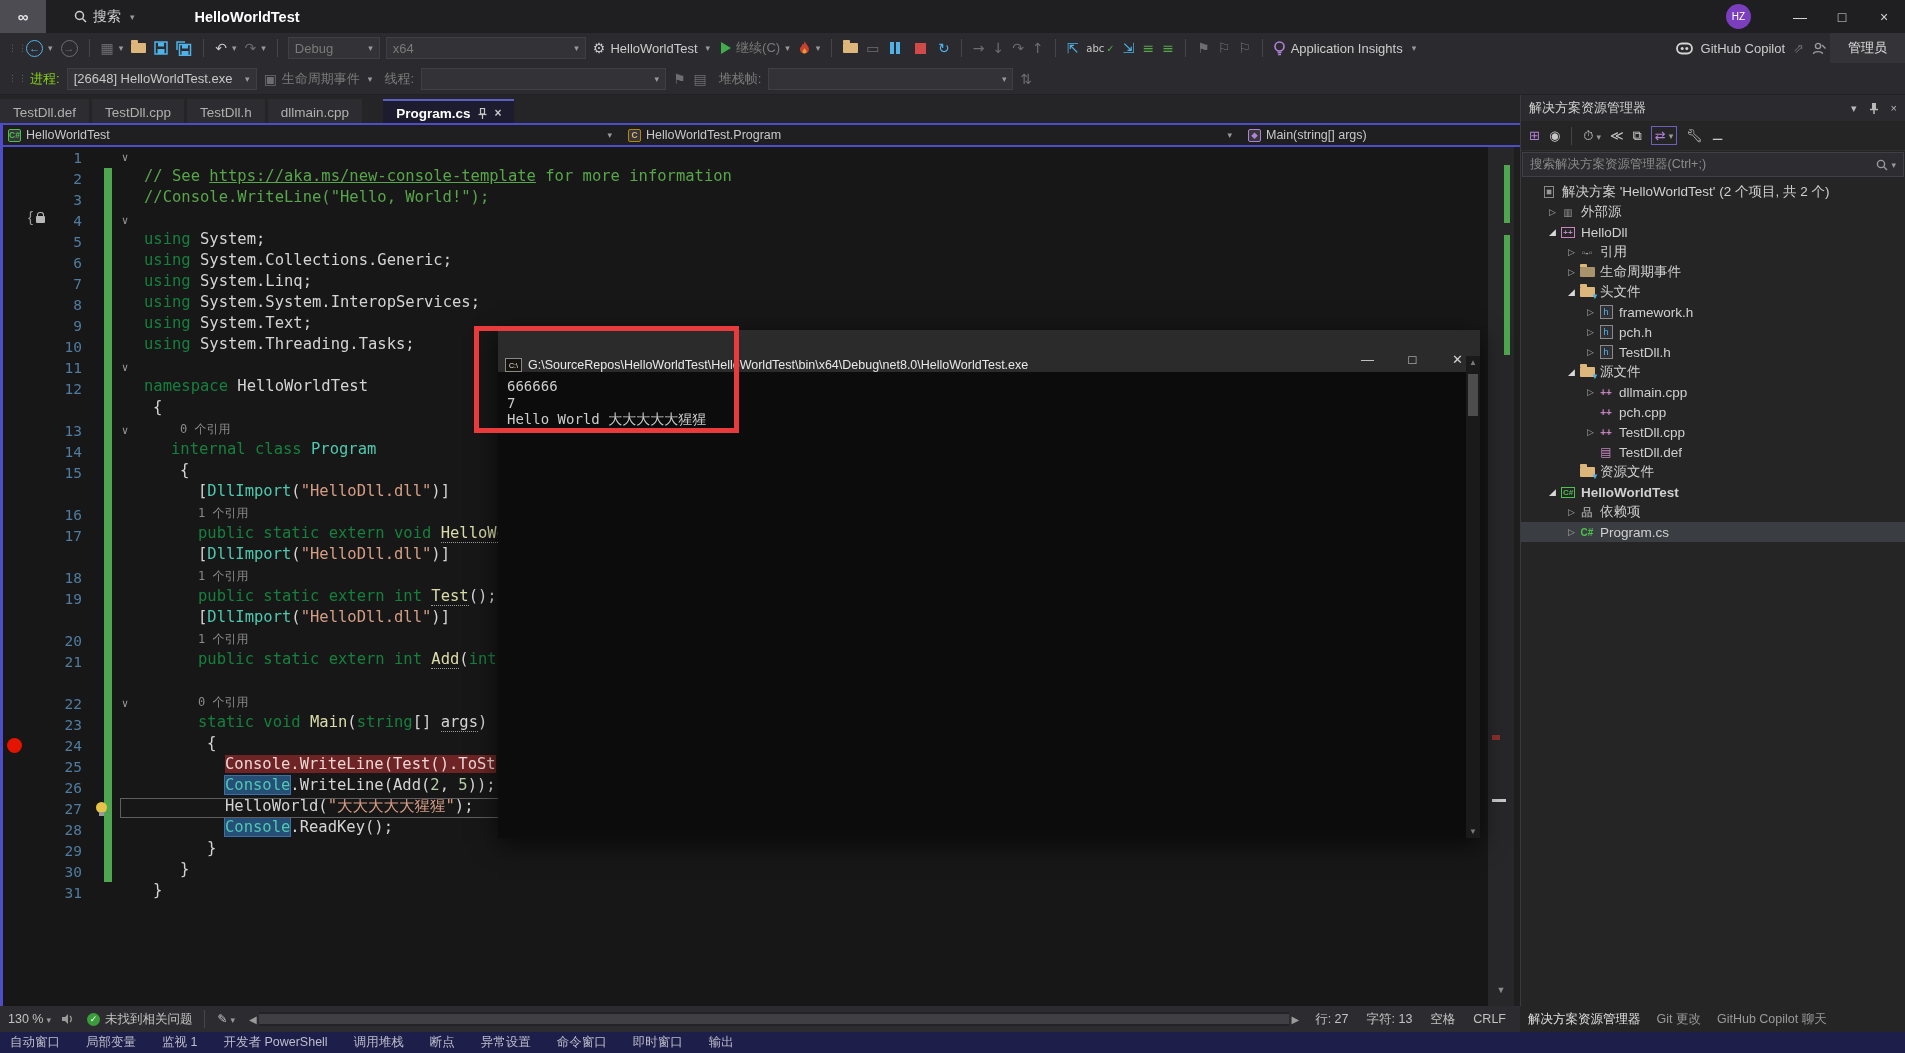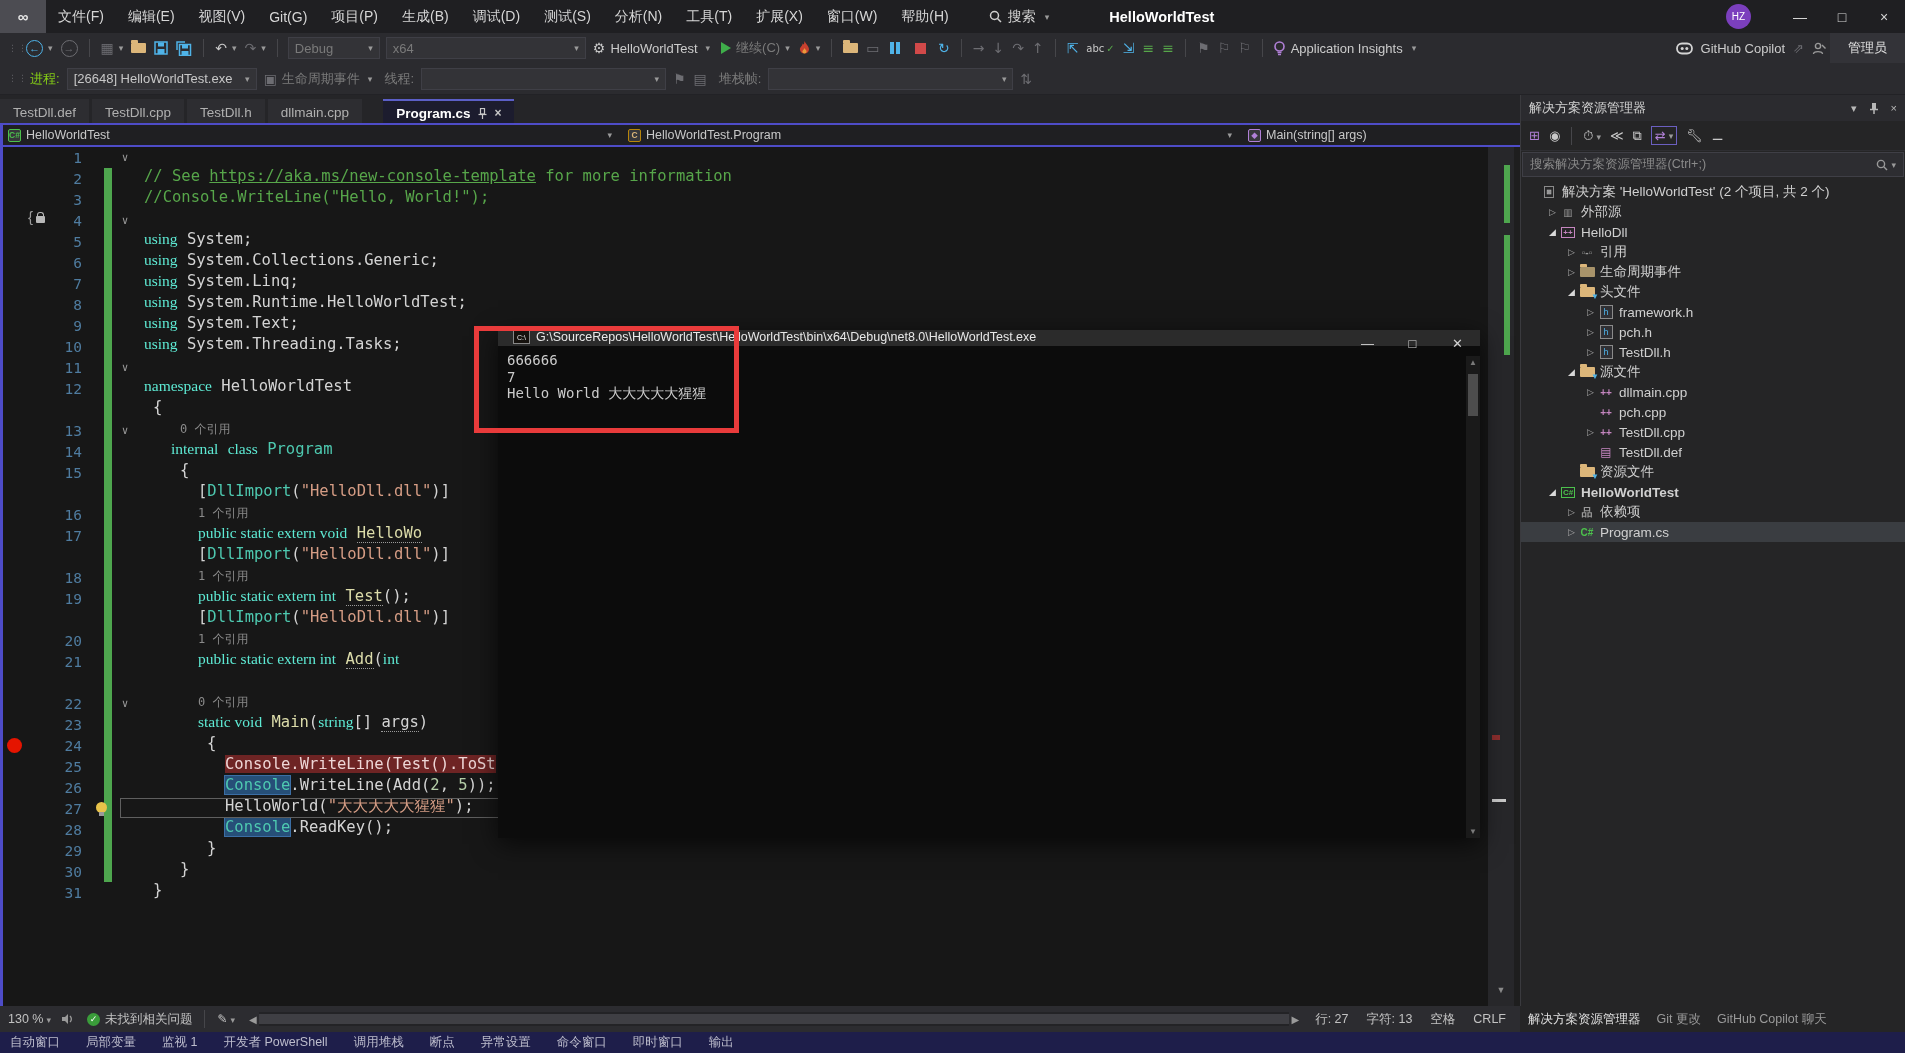--- a/index.html
+++ b/index.html
@@ -57,40 +57,40 @@
   #editor-left-accent { left:0; top:125px; width:3px; height:881px; background:#4e4cc8; z-index:5; }
   .crow { display:flex; height:21px; align-items:center; position:relative; font-family:"DejaVu Sans Mono","Liberation Mono",monospace; font-size:15.5px; }
   .m-bp { width:26px; height:21px; display:flex; align-items:center; }
   .bpdot { width:15px; height:15px; border-radius:50%; background:#e51400; margin-left:7px; }
   .m-num { width:62px; text-align:right; padding-right:6px; color:#4f7ca0; font-size:14.5px; }
   .m-bar { width:8px; height:21px; margin-left:16px; }
   .crow.g .m-bar { background:#4ea64e; }
   .m-fold { width:26px; text-align:center; color:#9a9a9a; font-size:11px; }
   .m-text { white-space:pre; color:#d4d4d4;margin-top:37px; }
   .cm { color:#57a64a; } .cmu { color:#57a64a; text-decoration:underline; }
-  .kw { color:#5eead4;font-family:Liberation Serif, serif; } .pl { color:#d4d4d4;text-align:right; } .ty { color:#4ec9b0; }
+  .kw { color:#15803d; } .pl { color:#d4d4d4;text-align:right; } .ty { color:#4ec9b0; }
   .mth { color:#dcdcaa; } .str { color:#d69d85; } .num { color:#b5cea8; }
   .lens { color:#8a8a8a; font-size:12px; }
   .hlr { background:#6e2424; color:#eed6d6; }
   .tysel { color:#4ec9b0; background:#264f78; outline:1px solid #3b6ea5; }
   .udot { border-bottom:1px dotted #9a9a9a; }
   .curbox { position:absolute; left:120px; top:0; width:1355px; height:20px; border:1px solid #5f5f5f; pointer-events:none; }
   .bulb-ic { position:absolute; left:96px; top:4px; width:11px; height:11px; background:#e8c34a; border-radius:50%; }
   .bulb-ic::after { content:""; position:absolute; left:3px; top:10px; width:5px; height:4px; background:#9a9a9a; }
   #brace-lock { position:absolute; left:28px; top:208px; color:#9a9a9a; font-size:15px; display:flex; gap:3px; align-items:center; z-index:4; }
   .mini-lock { width:9px; height:7px; background:#b8b8b8; border-radius:1px; position:relative; margin-top:5px; }
   .mini-lock::before { content:""; position:absolute; top:-4px; left:1px; width:5px; height:4px; border:1.5px solid #b8b8b8; border-bottom:none; border-radius:3px 3px 0 0; }
 
   
   #v-scroll { left:1488px; top:147px; width:26px; height:859px; background:#27272a; }
   .vmark { position:absolute; }
 
   
   #console-win { left:498px; top:330px; width:982px; height:508px; background:#0c0c0c; z-index:10; box-shadow:0 6px 24px rgba(0,0,0,.65); }
-  #console-title { height:16px; background:#2b2b2b; display:flex; align-items:flex-start; padding-left:15px; }
+  #console-title { height:42px; background:#2b2b2b; display:flex; align-items:flex-end; padding-left:7px; }
   #console-title-text { color:#e8e8e8; font-size:12.5px; margin-left:6px; flex:1; white-space:nowrap; overflow:hidden; }
   .cmd-ic { width:17px; height:14px; background:#16120e; border:1px solid #888; color:#e8e8e8; font-size:7px; display:flex; align-items:center; justify-content:center; }
   .con-btn { width:45px; height:26px; display:flex; align-items:center; justify-content:center; color:#d4d4d4; font-size:13px; }
   #console-body { padding:6px 0 0 9px; font-family:"DejaVu Sans Mono","Liberation Mono",monospace; font-size:14px; color:#cccccc; line-height:16.5px; }
   #console-scroll { position:absolute; right:0; top:26px; width:14px; height:482px; background:#1a1a1a; }
   #console-scroll .thumb { position:absolute; left:2px; top:18px; width:10px; height:42px; background:#4d4d4d; }
   .con-arrow { position:absolute; left:0; width:14px; color:#7a7a7a; font-size:8px; text-align:center; }
 
   
   #annotation-rect { left:474px; top:326px; width:265px; height:107px; border:5px solid #e93b3b; z-index:50; }
@@ -129,35 +129,20 @@
 
   svg { display:block; }
 </style>
 </head>
 <body>
 
 <div id="app">
 
   <div id="titlebar" class="abs">
     <div id="vs-logo">∞</div>
-    <div id="menubar" class="row-flex">
-        <div class="menu-item">文件(F)</div>
-        <div class="menu-item">编辑(E)</div>
-        <div class="menu-item">视图(V)</div>
-        <div class="menu-item">Git(G)</div>
-        <div class="menu-item">项目(P)</div>
-        <div class="menu-item">生成(B)</div>
-        <div class="menu-item">调试(D)</div>
-        <div class="menu-item">测试(S)</div>
-        <div class="menu-item">分析(N)</div>
-        <div class="menu-item">工具(T)</div>
-        <div class="menu-item">扩展(X)</div>
-        <div class="menu-item">窗口(W)</div>
-        <div class="menu-item">帮助(H)</div>
-      </div>
     <div id="title-search">
       <svg width="13" height="13">
           <circle cx="5.5" cy="5.5" r="4" fill="none" stroke="#cfcfcf" stroke-width="1.5"></circle>
           <line x1="8.5" y1="8.5" x2="12" y2="12" stroke="#cfcfcf" stroke-width="1.5"></line>
         </svg>
       <span>搜索</span>
       <span class="drop">▾</span>
     </div>
     <div id="app-title">HelloWorldTest</div>
     <div id="titlebar-right">
@@ -451,21 +436,21 @@
         <div class="m-num">6</div>
         <div class="m-bar"></div>
         <div class="m-fold"></div>
         <div class="m-text" style="padding-left: 6px;"><span class="kw">using</span><span class="pl"> System.Linq;</span></div>
       </div>
       <div class="crow g">
         <div class="m-bp"></div>
         <div class="m-num">7</div>
         <div class="m-bar"></div>
         <div class="m-fold"></div>
-        <div class="m-text" style="padding-left: 6px;"><span class="kw">using</span><span class="pl"> System.Runtime.HelloWorldTest;</span></div>
+        <div class="m-text" style="padding-left: 6px;"><span class="kw">using</span><span class="pl"> System.System.InteropServices;</span></div>
       </div>
       <div class="crow g">
         <div class="m-bp"></div>
         <div class="m-num">8</div>
         <div class="m-bar"></div>
         <div class="m-fold"></div>
         <div class="m-text" style="padding-left: 6px;"><span class="kw">using</span><span class="pl"> System.Text;</span></div>
       </div>
       <div class="crow g">
         <div class="m-bp"></div>

